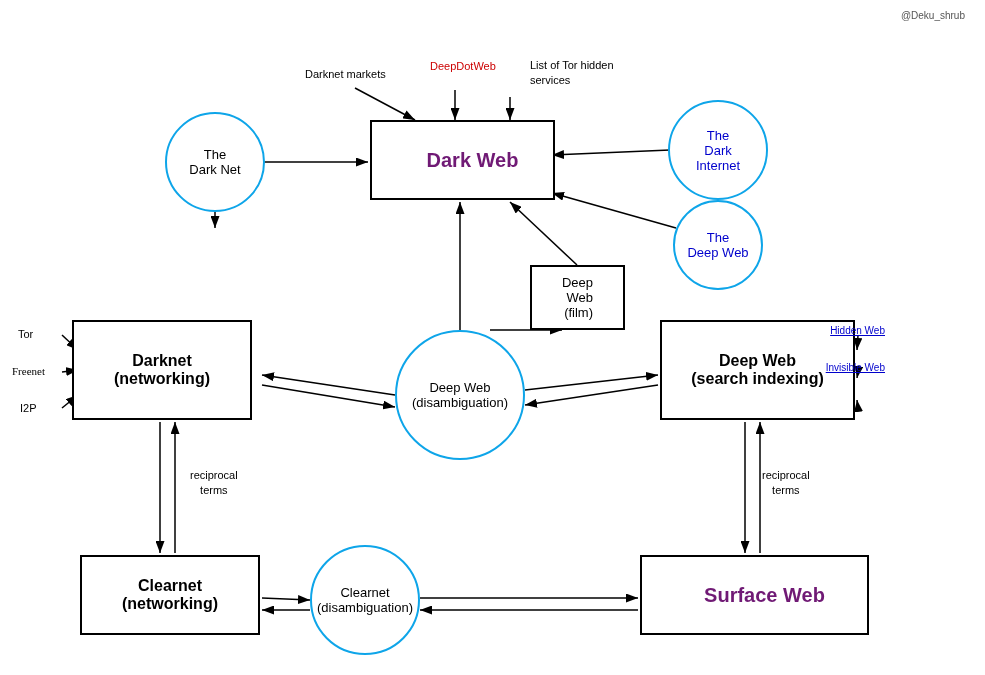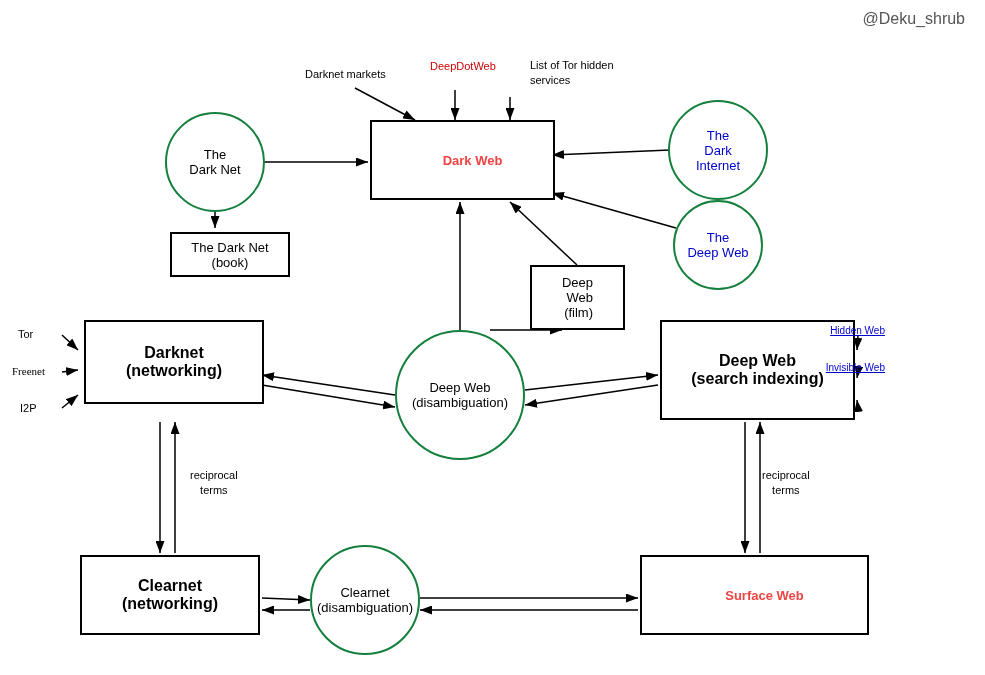--- a/index.html
+++ b/index.html
@@ -22,37 +22,37 @@
       position: absolute;
       border: 2px solid #000;
       background: #fff;
       display: flex;
       align-items: center;
       justify-content: center;
       text-align: center;
     }
     .node-circle {
       position: absolute;
-      border: 2px solid #15803d;
+      border: 2px solid #0ea5e9;
       background: #fff;
       border-radius: 50%;
       display: flex;
       align-items: center;
       justify-content: center;
       text-align: center;
     }
     .node-text {
       font-size: 13px;
       font-weight: normal;
       color: #000;
     }
     .node-text-large {
-      font-size: 13px;
+      font-size: 20px;
       font-weight: bold;
-      color: #ef4444;
+      color: #701a75;
       margin-left: 20px;
     }
     .node-text-medium {
       font-size: 16px;
       font-weight: bold;
       color: #000;
     }
     .link-text {
       position: absolute;
       font-size: 10px;
@@ -64,21 +64,21 @@
       font-size: 11px;
       color: #000;
     }
     .title-text {
       position: absolute;
       font-size: 13px;
       color: #000;
     }
     .attribution {
       position: absolute;
-      font-size: 16px;
+      font-size: 10px;
       color: #555;
     }
     
     .arrows-svg {
       position: absolute;
       top: 0;
       left: 0;
       width: 985px;
       height: 675px;
       pointer-events: none;
@@ -158,26 +158,20 @@
     <span class="node-text-large">Dark Web</span>
   </div>
 
   <div class="node-circle" style="left:165px; top:112px; width:100px; height:100px;">
     <div class="node-text">
       <span>The</span><br>
       <span>Dark Net</span>
     </div>
   </div>
 
-  <div class="node-box" style="left:170px; top:232px; width:120px; height:45px;">
-    <div class="node-text" style="text-align:center;">
-      <span>The Dark Net</span><br>
-      <span>(book)</span>
-    </div>
-  </div>
 
   <div class="node-circle" style="left:668px; top:100px; width:100px; height:100px;">
     <div class="node-text" style="color:#0000cc;">
       <span>The</span><br>
       <span>Dark</span><br>
       <span>Internet</span>
     </div>
   </div>
 
   <div class="node-circle" style="left:673px; top:200px; width:90px; height:90px;">
@@ -195,21 +189,21 @@
     </div>
   </div>
 
   <div class="node-circle" style="left:395px; top:330px; width:130px; height:130px;">
     <div class="node-text" style="text-align:center;">
       <span>Deep Web</span><br>
       <span>(disambiguation)</span>
     </div>
   </div>
 
-  <div class="node-box" style="left:84px; top:320px; width:180px; height:84px;">
+  <div class="node-box" style="left:72px; top:320px; width:180px; height:100px;">
     <div class="node-text-medium" style="text-align:center;">
       <span>Darknet</span><br>
       <span>(networking)</span>
     </div>
   </div>
 
   <div class="node-box" style="left:660px; top:320px; width:195px; height:100px;">
     <div class="node-text-medium" style="text-align:center;">
       <span>Deep Web</span><br>
       <span>(search indexing)</span>

